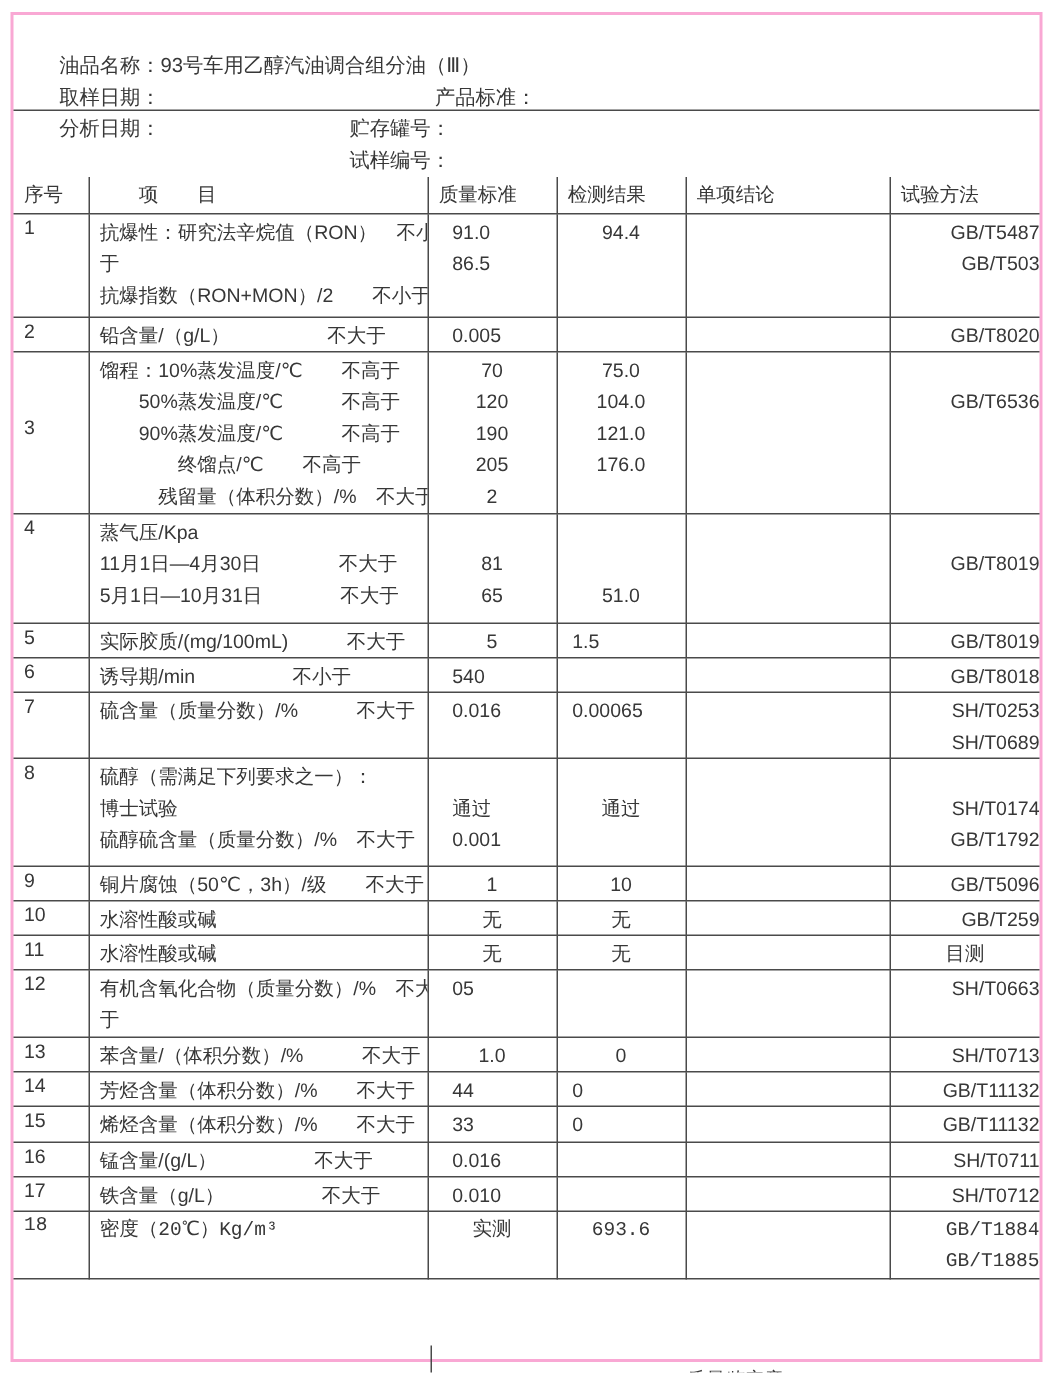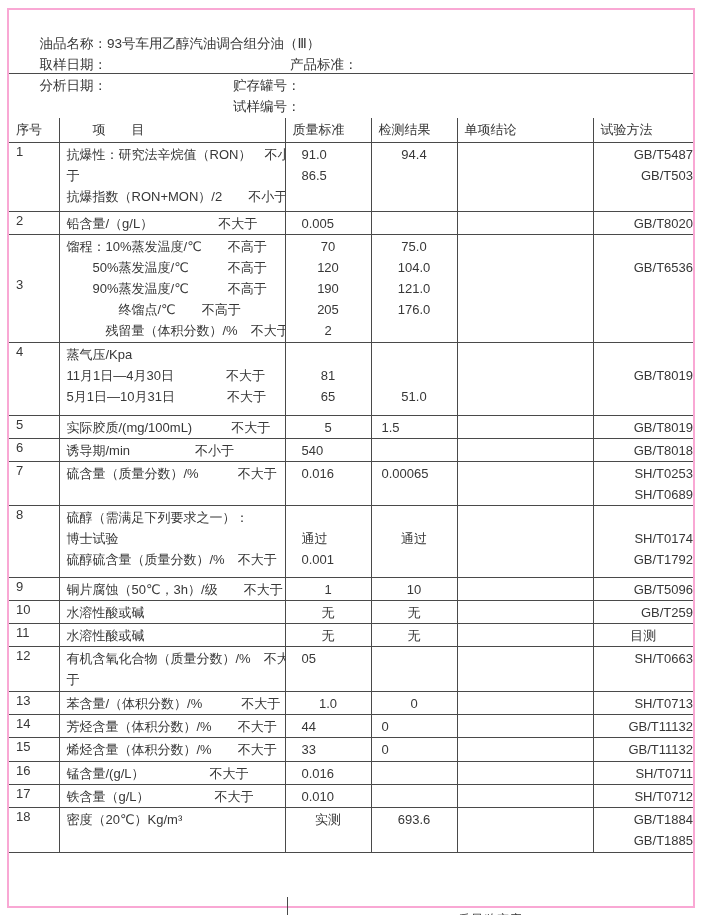--- a/index.html
+++ b/index.html
@@ -371,21 +371,21 @@
           </td>
           <td class="c-val al-l">
             <div class="ln">0.010</div>
           </td>
           <td class="c-val al-c"></td>
           <td class="c-val al-l"></td>
           <td class="c-method">
             <div class="ln">SH/T0712</div>
           </td>
         </tr>
-        <tr style="height: 45px;">
+        <tr style="height: 45px; font-family: Liberation Mono, monospace;">
           <td class="c-seq">18</td>
           <td class="c-item">
             <div class="ln">密度（20℃）Kg/m³</div>
           </td>
           <td class="c-val al-c">
             <div class="ln">实测</div>
           </td>
           <td class="c-val al-c">
             <div class="ln">693.6</div>
           </td>

